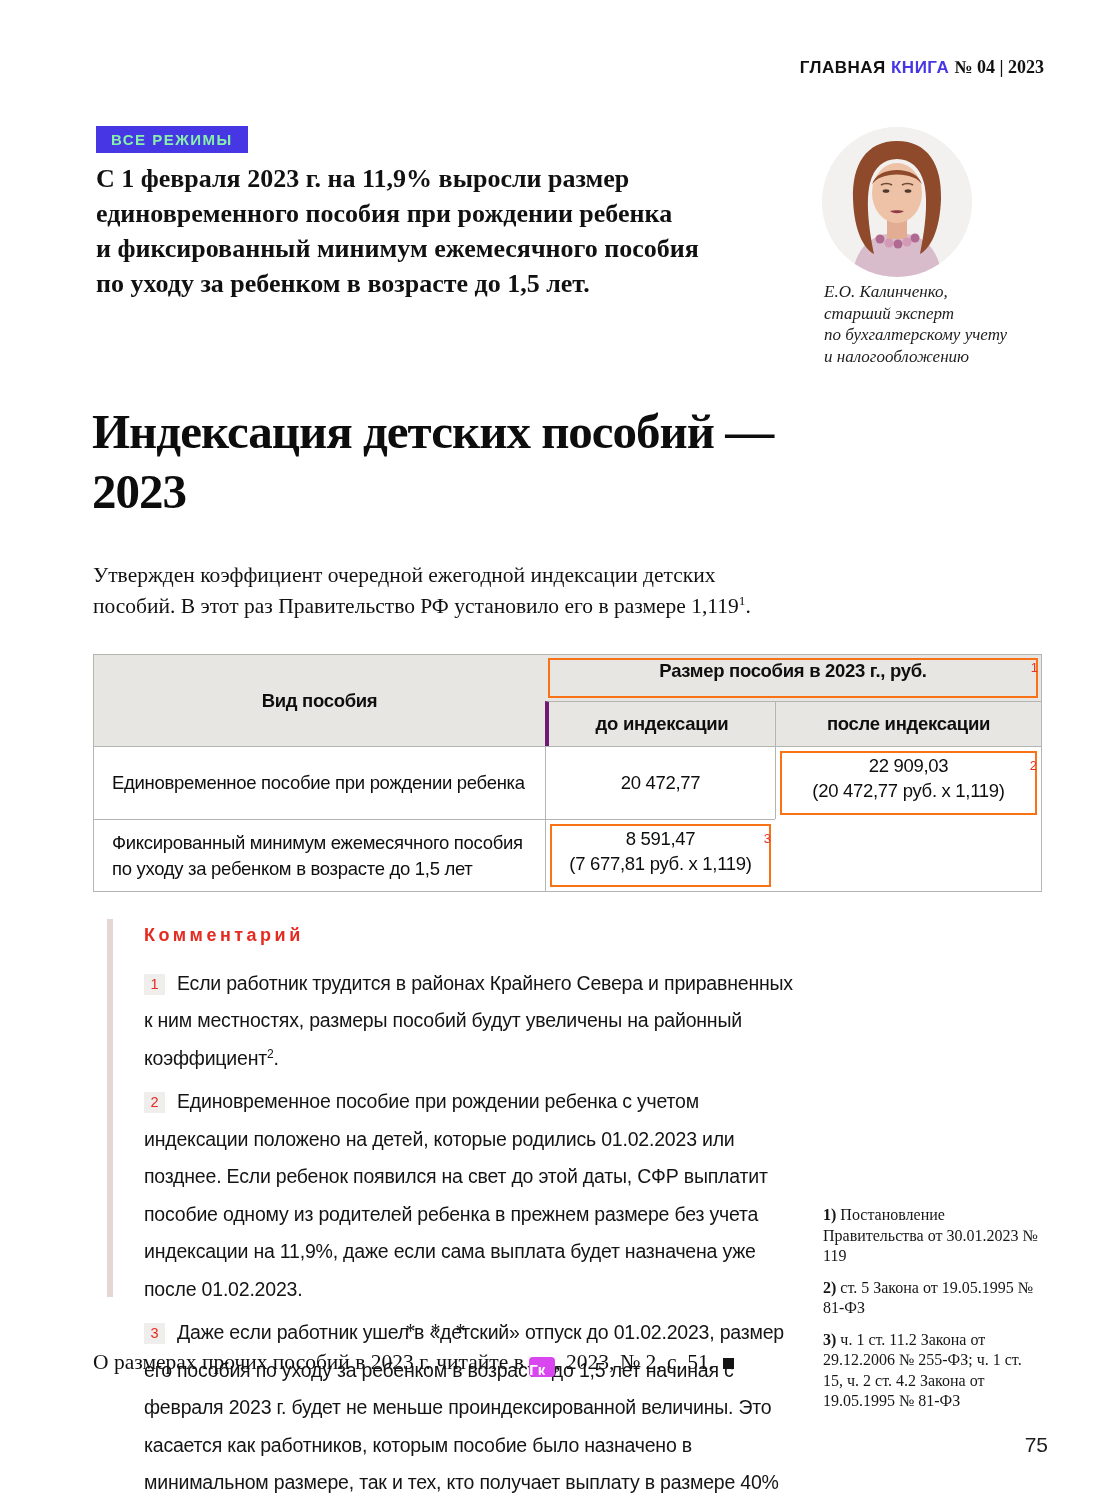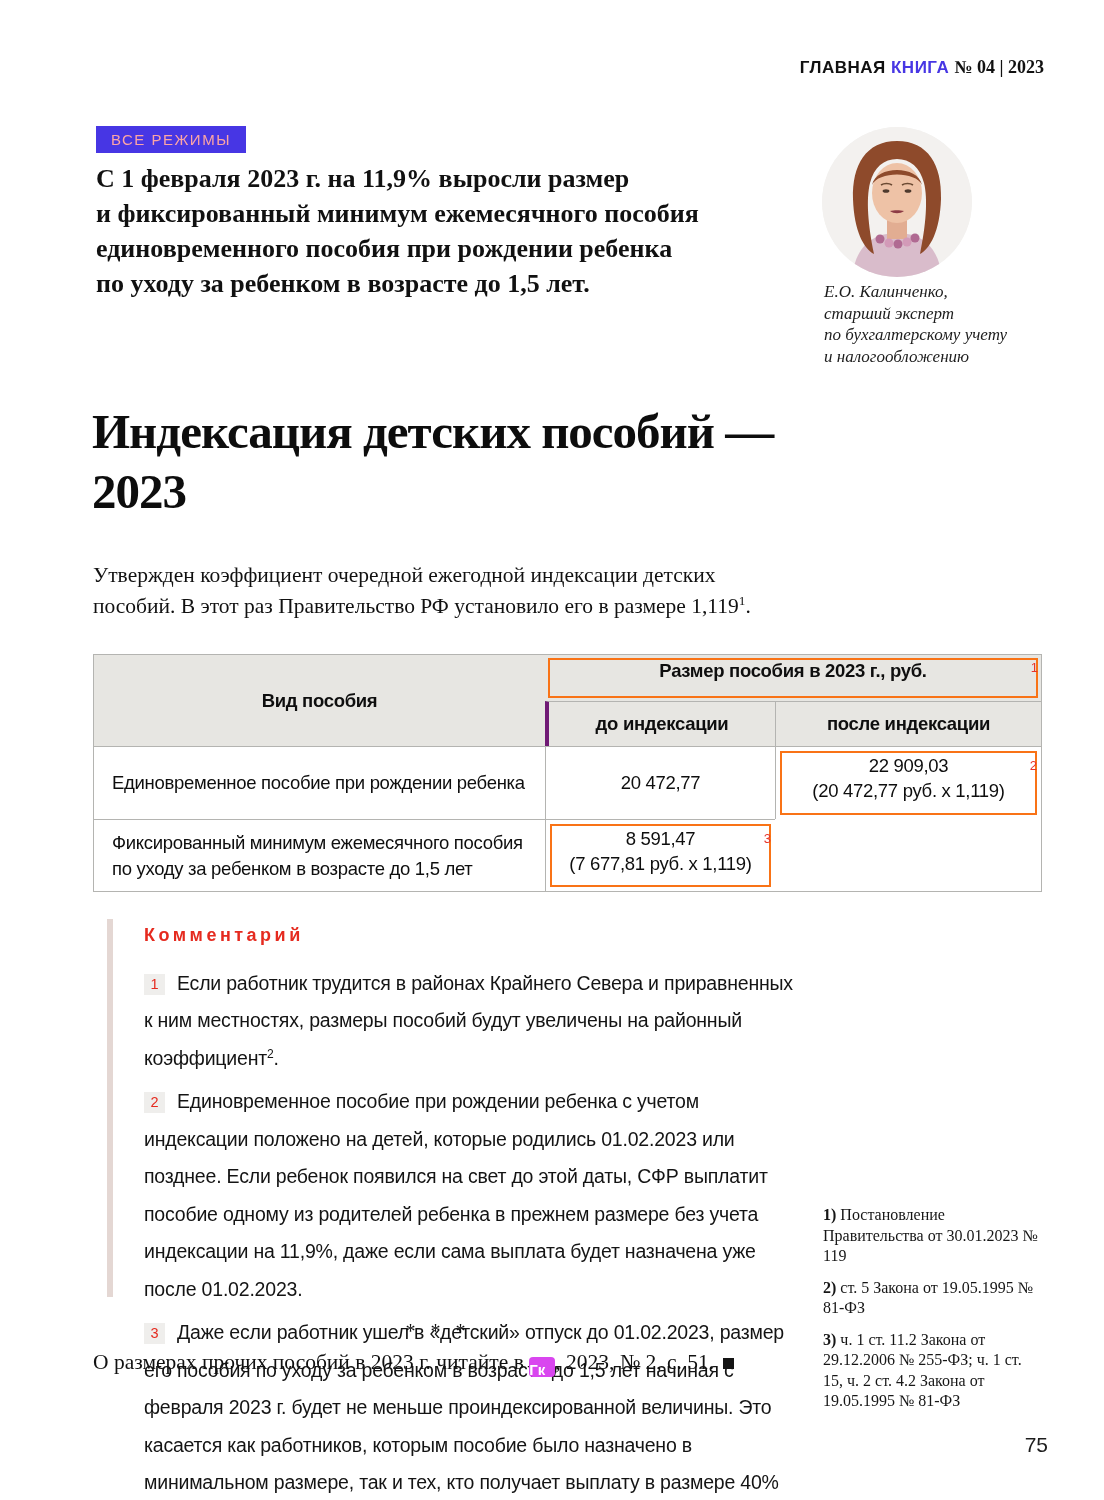--- a/index.html
+++ b/index.html
@@ -7,22 +7,22 @@
         font-family:"Liberation Serif",serif;color:#111;}
 
   
   .jhead{position:absolute;top:57px;right:60px;font-family:"Liberation Sans",sans-serif;
          font-weight:bold;font-size:17px;letter-spacing:.5px;white-space:nowrap;}
   .jhead .brand-accent{color:#4736e4;}
   .jhead .issue{font-family:"Liberation Serif",serif;font-size:18px;letter-spacing:0;}
 
   
   .badge{position:absolute;left:96px;top:126px;height:27px;line-height:27px;padding:0 15px;
-         background:#4736e4;color:#fca5a5;font-family:"Liberation Sans",sans-serif;
-         font-weight:normal;font-size:15px;letter-spacing:1.5px;}
+         background:#4736e4;color:#86efac;font-family:"Liberation Sans",sans-serif;
+         font-weight:bold;font-size:15px;letter-spacing:1.5px;}
 
   
   .lead{position:absolute;left:96px;top:161px;width:640px;font-weight:bold;
         font-size:26px;line-height:35px;}
   .lead span{display:block;}
 
   
   .avatar{position:absolute;left:822px;top:127px;width:150px;height:150px;border-radius:50%;
           overflow:hidden;background:#f3f2f0;}
   .caption{position:absolute;left:824px;top:281px;font-style:italic;font-size:17px;
@@ -101,22 +101,22 @@
   <div class="jhead">
     <span>ГЛАВНАЯ</span>
     <span class="brand-accent">КНИГА</span>
     <span class="issue">№ 04 | 2023</span>
   </div>
 
   <div class="badge">ВСЕ РЕЖИМЫ</div>
 
   <div class="lead">
     <span>С 1 февраля 2023 г. на 11,9% выросли размер</span>
+    <span>единовременного пособия при рождении ребенка</span>
     <span>и фиксированный минимум ежемесячного пособия</span>
-    <span>единовременного пособия при рождении ребенка</span>
     <span>по уходу за ребенком в возрасте до 1,5 лет.</span>
   </div>
 
   <div class="avatar">
     <svg width="150" height="150" viewBox="0 0 150 150">
       <circle cx="75" cy="75" r="75" fill="#f3f1ef"></circle>
       <path d="M30,150 C34,116 54,106 75,106 C96,106 116,116 120,150 Z" fill="#d9bccb"></path>
       <rect x="65" y="86" width="20" height="26" fill="#e2ad92"></rect>
       <path d="M75,14 C44,14 30,38 31,72 C32,104 42,122 52,127 C46,98 44,72 48,56 C52,40 62,32 75,32 C88,32 98,40 102,56 C106,72 104,98 98,127 C108,122 118,104 119,72 C120,38 106,14 75,14 Z" fill="#8e4a2b"></path>
       <ellipse cx="75" cy="66" rx="25" ry="30" fill="#eec2a6"></ellipse>

